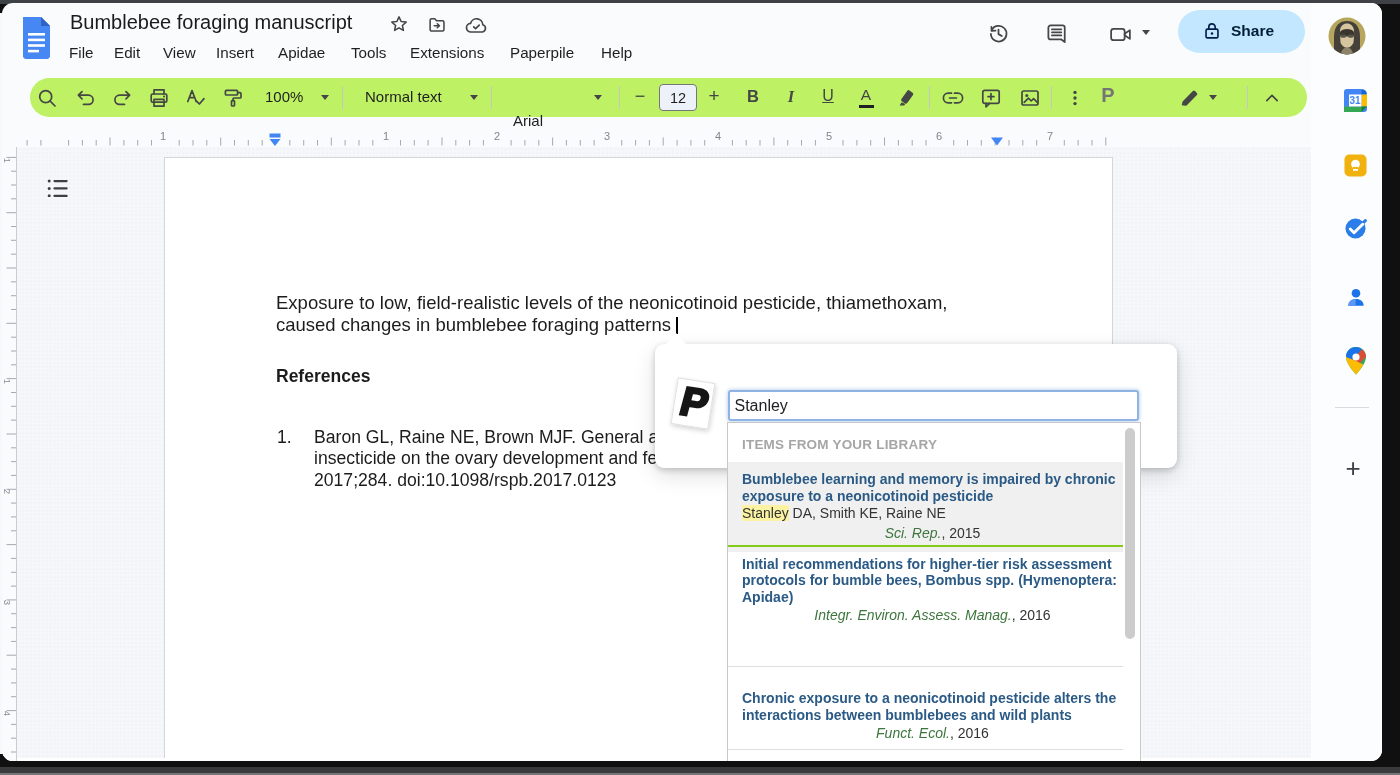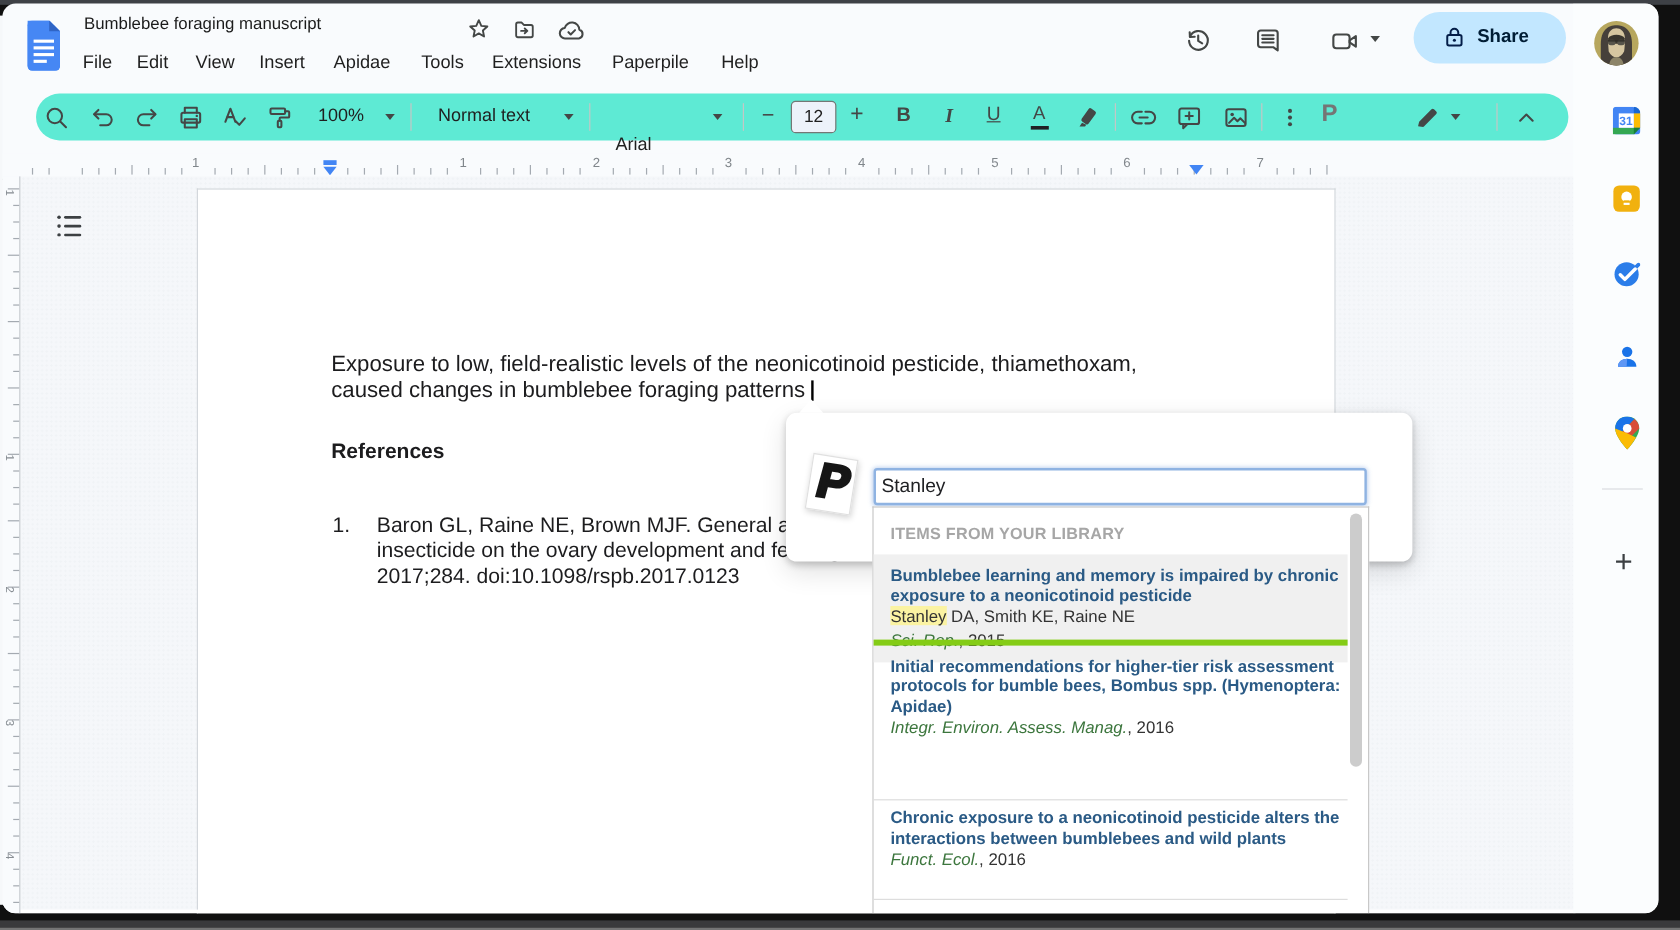--- a/index.html
+++ b/index.html
@@ -4,26 +4,26 @@
 <style>
   * { margin:0; padding:0; box-sizing:border-box; }
   html,body { width:1400px; height:775px; overflow:hidden; }
   body { background:#101010; font-family:"Liberation Sans", sans-serif; position:relative; }
   .win { position:absolute; left:2px; top:3px; width:1379.5px; height:757.5px;
          background:#f9fbfd; border-radius:11px; overflow:hidden; }
   .abs { position:absolute; }
   svg { display:block; position:absolute; }
   .ic { stroke:#444746; stroke-width:1.7; fill:none; stroke-linecap:round; stroke-linejoin:round; }
   
-  .title { left:68px; top:8px; font-size:14px; color:#1b1b1b;text-align:center; }
+  .title { left:68px; top:8px; font-size:20px; color:#1b1b1b;text-align:center; }
   .menu span { position:absolute; top:0; font-size:15.2px; color:#1f1f1f; }
   .share { left:1176px; top:7px; width:127px; height:43px; background:#c2e7ff; border-radius:22px; }
   .share .txt { position:absolute; left:53px; top:12px; font-size:15.5px; font-weight:bold; color:#001d35; }
   
-  .tbar { left:28px; top:75px; width:1277px; height:39px; background:#5eead4; border-radius:20px; }
+  .tbar { left:28px; top:75px; width:1277px; height:39px; background:#bef264; border-radius:20px; }
   .tdivider { position:absolute; top:8px; width:1px; height:23px; background:#c4c7c5; }
   .ttext { position:absolute; font-size:15px; color:#1f1f1f; top:10px; }
   .fsbox { position:absolute; left:629px; top:6px; width:38px; height:27px; border:1px solid #747775; border-radius:4px; background:#edf2fa; }
   .fsbox span { position:absolute; width:100%; text-align:center; top:5px; font-size:14.5px; color:#1f1f1f; }
   .caret { position:absolute; width:0; height:0; border-left:4.5px solid transparent; border-right:4.5px solid transparent; border-top:5px solid #444746; }
   .glyph { position:absolute; color:#444746; text-align:center; }
   
   .hruler { left:0; top:125px; width:1311px; height:22px; background:#f9fbfd; border-bottom:1px solid #c9ccd1; }
   .rnum { position:absolute; top:2px; font-size:11px; color:#80868b; }
   .vruler { left:0; top:144px; width:15px; height:613.5px; background:#f9fbfd; border-right:1px solid #c9ccd1; }
@@ -42,21 +42,21 @@
   .plogo { left:672px; top:377px; width:38px; height:47px; background:#fff; border:1px solid #e0e0e0; transform:rotate(9deg); box-shadow:1px 2px 5px rgba(0,0,0,0.18); }
   .plogo span { position:absolute; left:6px; top:-1px; font-size:40px; font-weight:bold; color:#161616; -webkit-text-stroke:2.6px #161616; transform:skewX(-6deg); }
   .sinput { left:725.5px; top:387px; width:411px; height:31px; background:#fff; border:2px solid #8fb3e2; border-radius:3px; box-shadow:0 0 4px rgba(140,175,225,0.75); }
   .sinput span { position:absolute; left:5px; top:5px; font-size:16px; color:#202124; }
   .dropdown { left:725px; top:418.5px; width:414px; height:339px; background:#fff; border:1px solid #c8c8c8; border-bottom:none; }
   .dhead { position:absolute; left:14px; top:14px; font-size:13.5px; font-weight:bold; color:#a6a6a6; letter-spacing:0.2px; }
   .drow { position:absolute; left:0; width:395px; padding:9.2px 0 0 14px; }
   .dtitle,.dauth,.djour { white-space:nowrap; }
   .dtitle { font-size:14px; font-weight:bold; color:#2a5a85; line-height:16.5px; }
   .dauth  { font-size:14px; color:#333; line-height:19px; margin-top:0px; }
-  .djour  { font-size:14px; color:#333; line-height:18px; margin-top:0.5px; }
+  .djour  { font-size:14px; color:#333; line-height:18px; margin-top:0.5px;text-align:center; }
   .djour i, .djour2 i { color:#3c763d; }
   .hl { background:#fbf3a2; }
   .thumb { position:absolute; left:397px; top:5px; width:9.5px; height:211px; background:#cccccc; border-radius:5px; }
 </style>
 </head>
 <body>
 <div class="abs" style="left:0; top:0; width:1400px; height:3.5px; background:#3e4146;"></div>
 <div class="abs" style="left:0; top:13px; width:3px; height:741px; background:#f6f8fa;"></div>
 <div class="abs" style="left:0; top:766.5px; width:1400px; height:6px; background:#3a3a3c;"></div>
 <div class="abs" style="left:0; top:772.5px; width:1400px; height:2.5px; background:#757575;"></div>
@@ -431,24 +431,24 @@
   <div class="abs sinput">
       <span>Stanley</span>
     </div>
   <div class="abs dropdown">
     <div class="dhead">ITEMS FROM YOUR LIBRARY</div>
     <div class="drow" style="top:39.5px; height:90px; background:#f0f0f0;">
       <div class="dtitle">Bumblebee learning and memory is impaired by chronic<br>exposure to a neonicotinoid pesticide</div>
       <div class="dauth"><span class="hl">Stanley</span> DA, Smith KE, Raine NE</div>
       <div class="djour"><i>Sci. Rep.</i>, 2015</div>
     </div>
-    <div class="drow" style="top:110px; height:121.5px; border-top:5px solid #84cc16;">
+    <div class="drow" style="top:122px; height:121.5px; border-top:2px solid #84cc16;">
       <div class="dtitle">Initial recommendations for higher-tier risk assessment<br>protocols for bumble bees, Bombus spp. (Hymenoptera:<br>Apidae)</div>
       <div class="djour"><i>Integr. Environ. Assess. Manag.</i>, 2016</div>
     </div>
-    <div class="drow" style="top:243.5px; height:81px; border-top:1px solid #ddd; padding-top:6px;">
+    <div class="drow" style="top:243.5px; height:81px; border-top:1px solid #ddd; padding-top:23px;">
       <div class="dtitle">Chronic exposure to a neonicotinoid pesticide alters the<br>interactions between bumblebees and wild plants</div>
       <div class="djour"><i>Funct. Ecol.</i>, 2016</div>
     </div>
     <div class="drow" style="top:326.5px; height:14px; border-top:1px solid #ddd;"></div>
     <div class="thumb"></div>
   </div>
 </div>
 
 </body></html>

